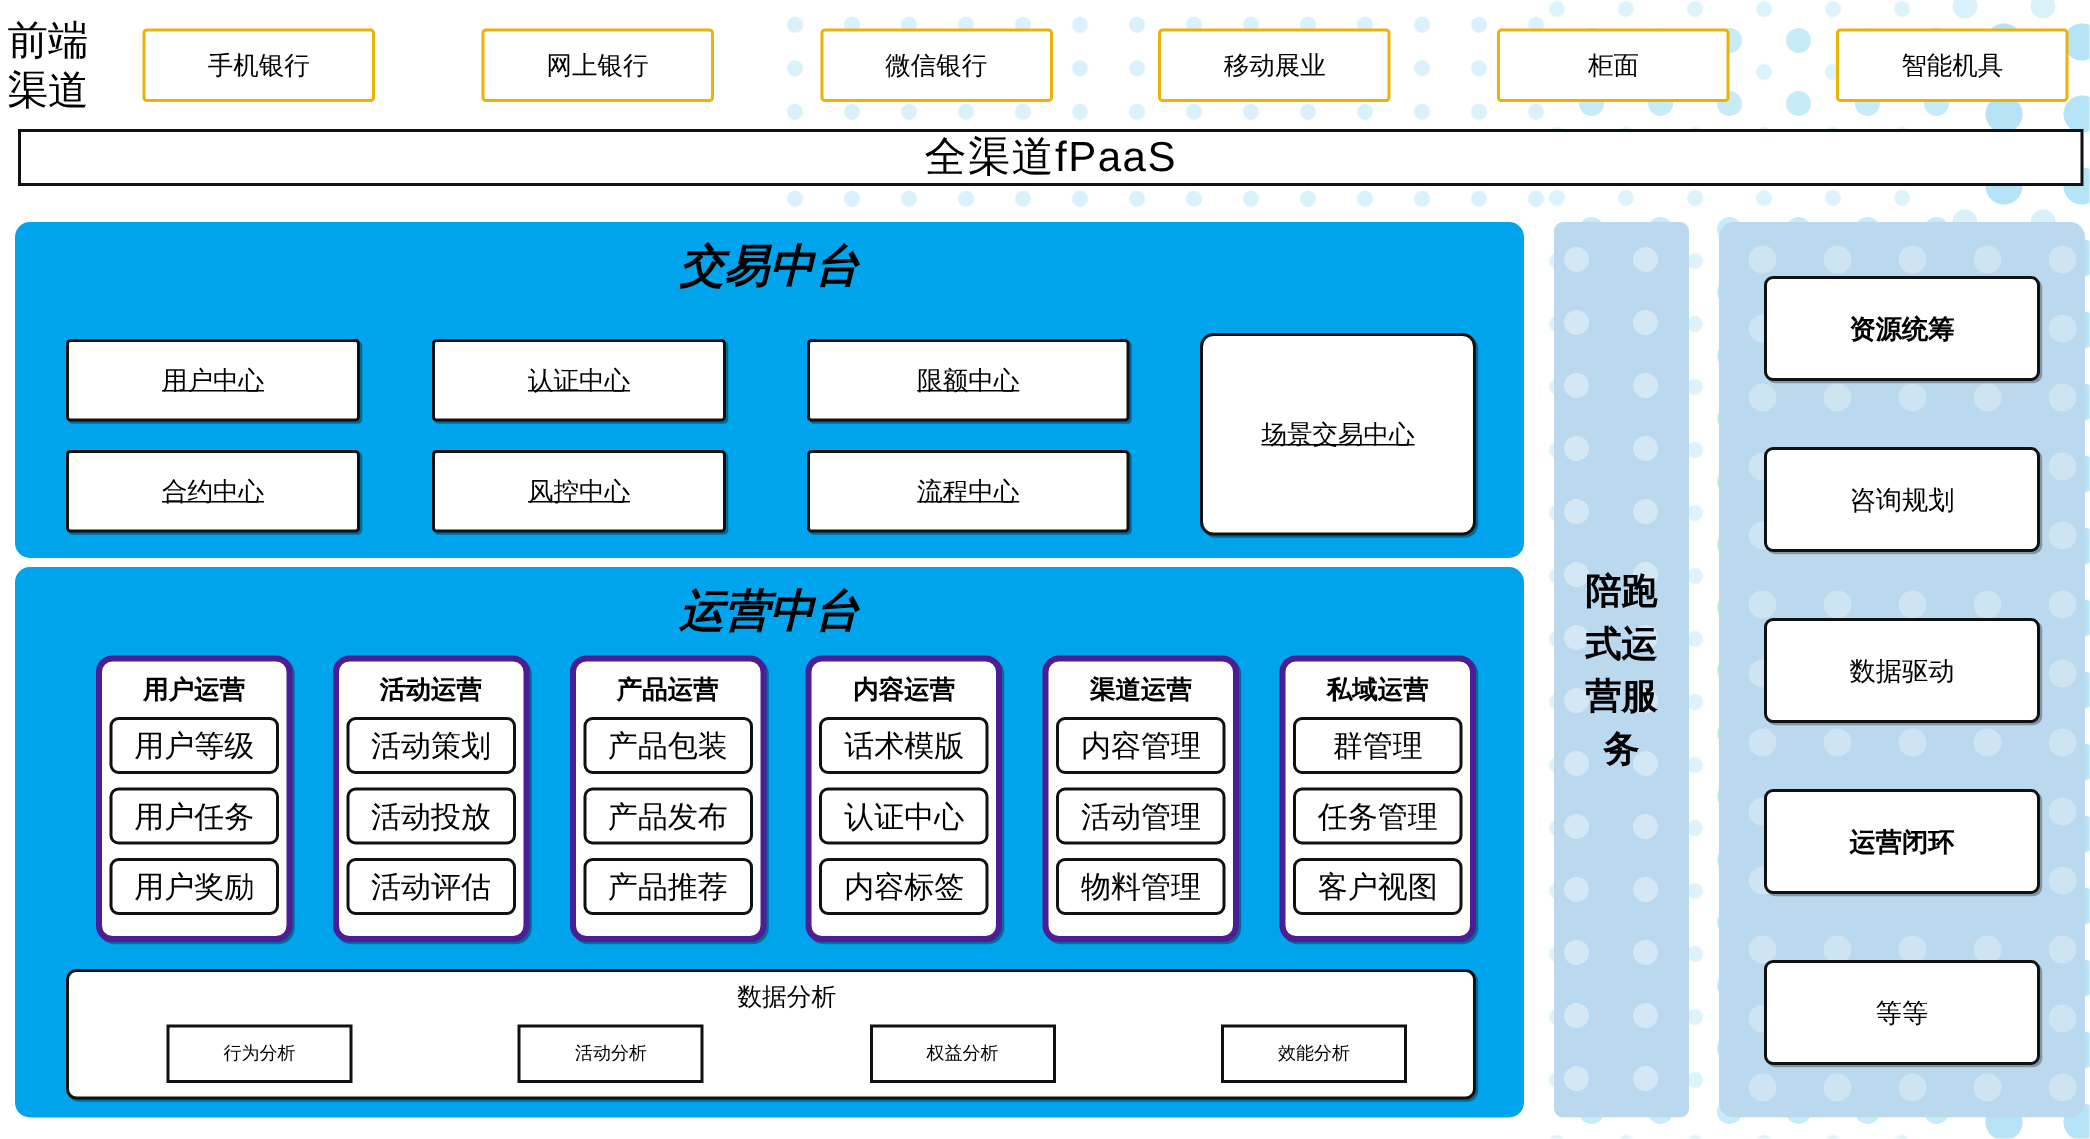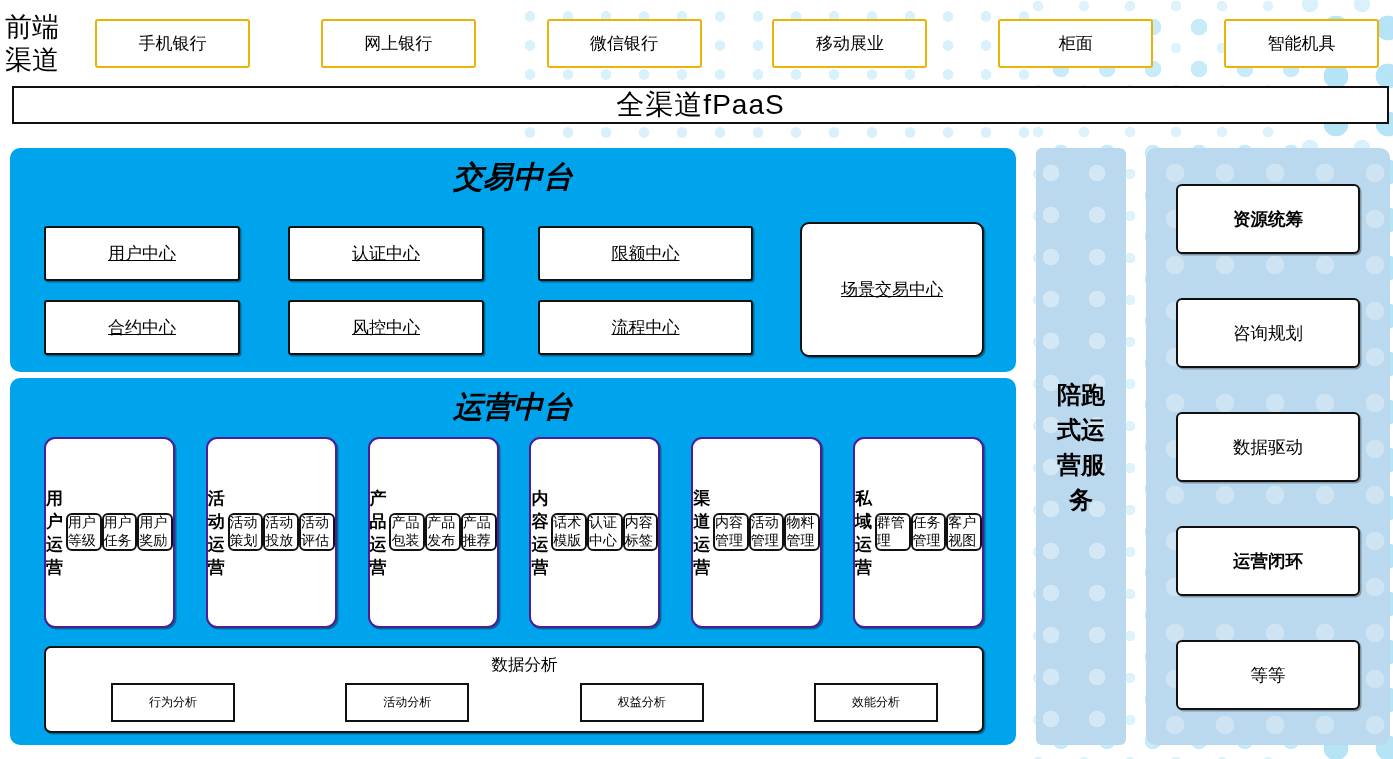--- a/index.html
+++ b/index.html
@@ -77,31 +77,32 @@
   }
   .scene { border-radius:9px; }
 
   
   .op-cols {
     position:absolute; left:34px; top:59px; width:940px; height:191px;
     display:flex; justify-content:space-between;
   }
   .op-col {
     width:131px; height:191px; background:#fff;
-    border:2px solid #4c1d95; border-radius:11px;
+    border:4px solid #4c1d95; border-radius:11px;
     box-shadow:1.5px 1.5px 0 rgba(0,0,0,0.35);
-    display:flex; flex-direction:row; align-items:center;
+    display:flex; flex-direction:column; align-items:center;
     padding-top:7px;
+    margin-left:20px;
   }
   .op-col-title { font-size:17px; font-weight:600; margin-bottom:7px; }
   .op-item {
     width:113px; height:38px; margin-bottom:9px;
     background:#fff; border:2px solid #111; border-radius:6px;
     display:flex; align-items:center; justify-content:center;
-    font-size:14px;
+    font-size:20px;
   }
   
   .data-analysis {
     position:absolute; left:34px; top:268px; width:940px; height:87px;
     background:#fff; border:2px solid #111; border-radius:7px;
     box-shadow:1.5px 1.5px 0 rgba(0,0,0,0.35);
   }
   .da-title { text-align:center; font-size:16.5px; margin-top:6px;padding-left:21px; }
   .da-items {
     position:absolute; left:0; right:0; top:35px;

